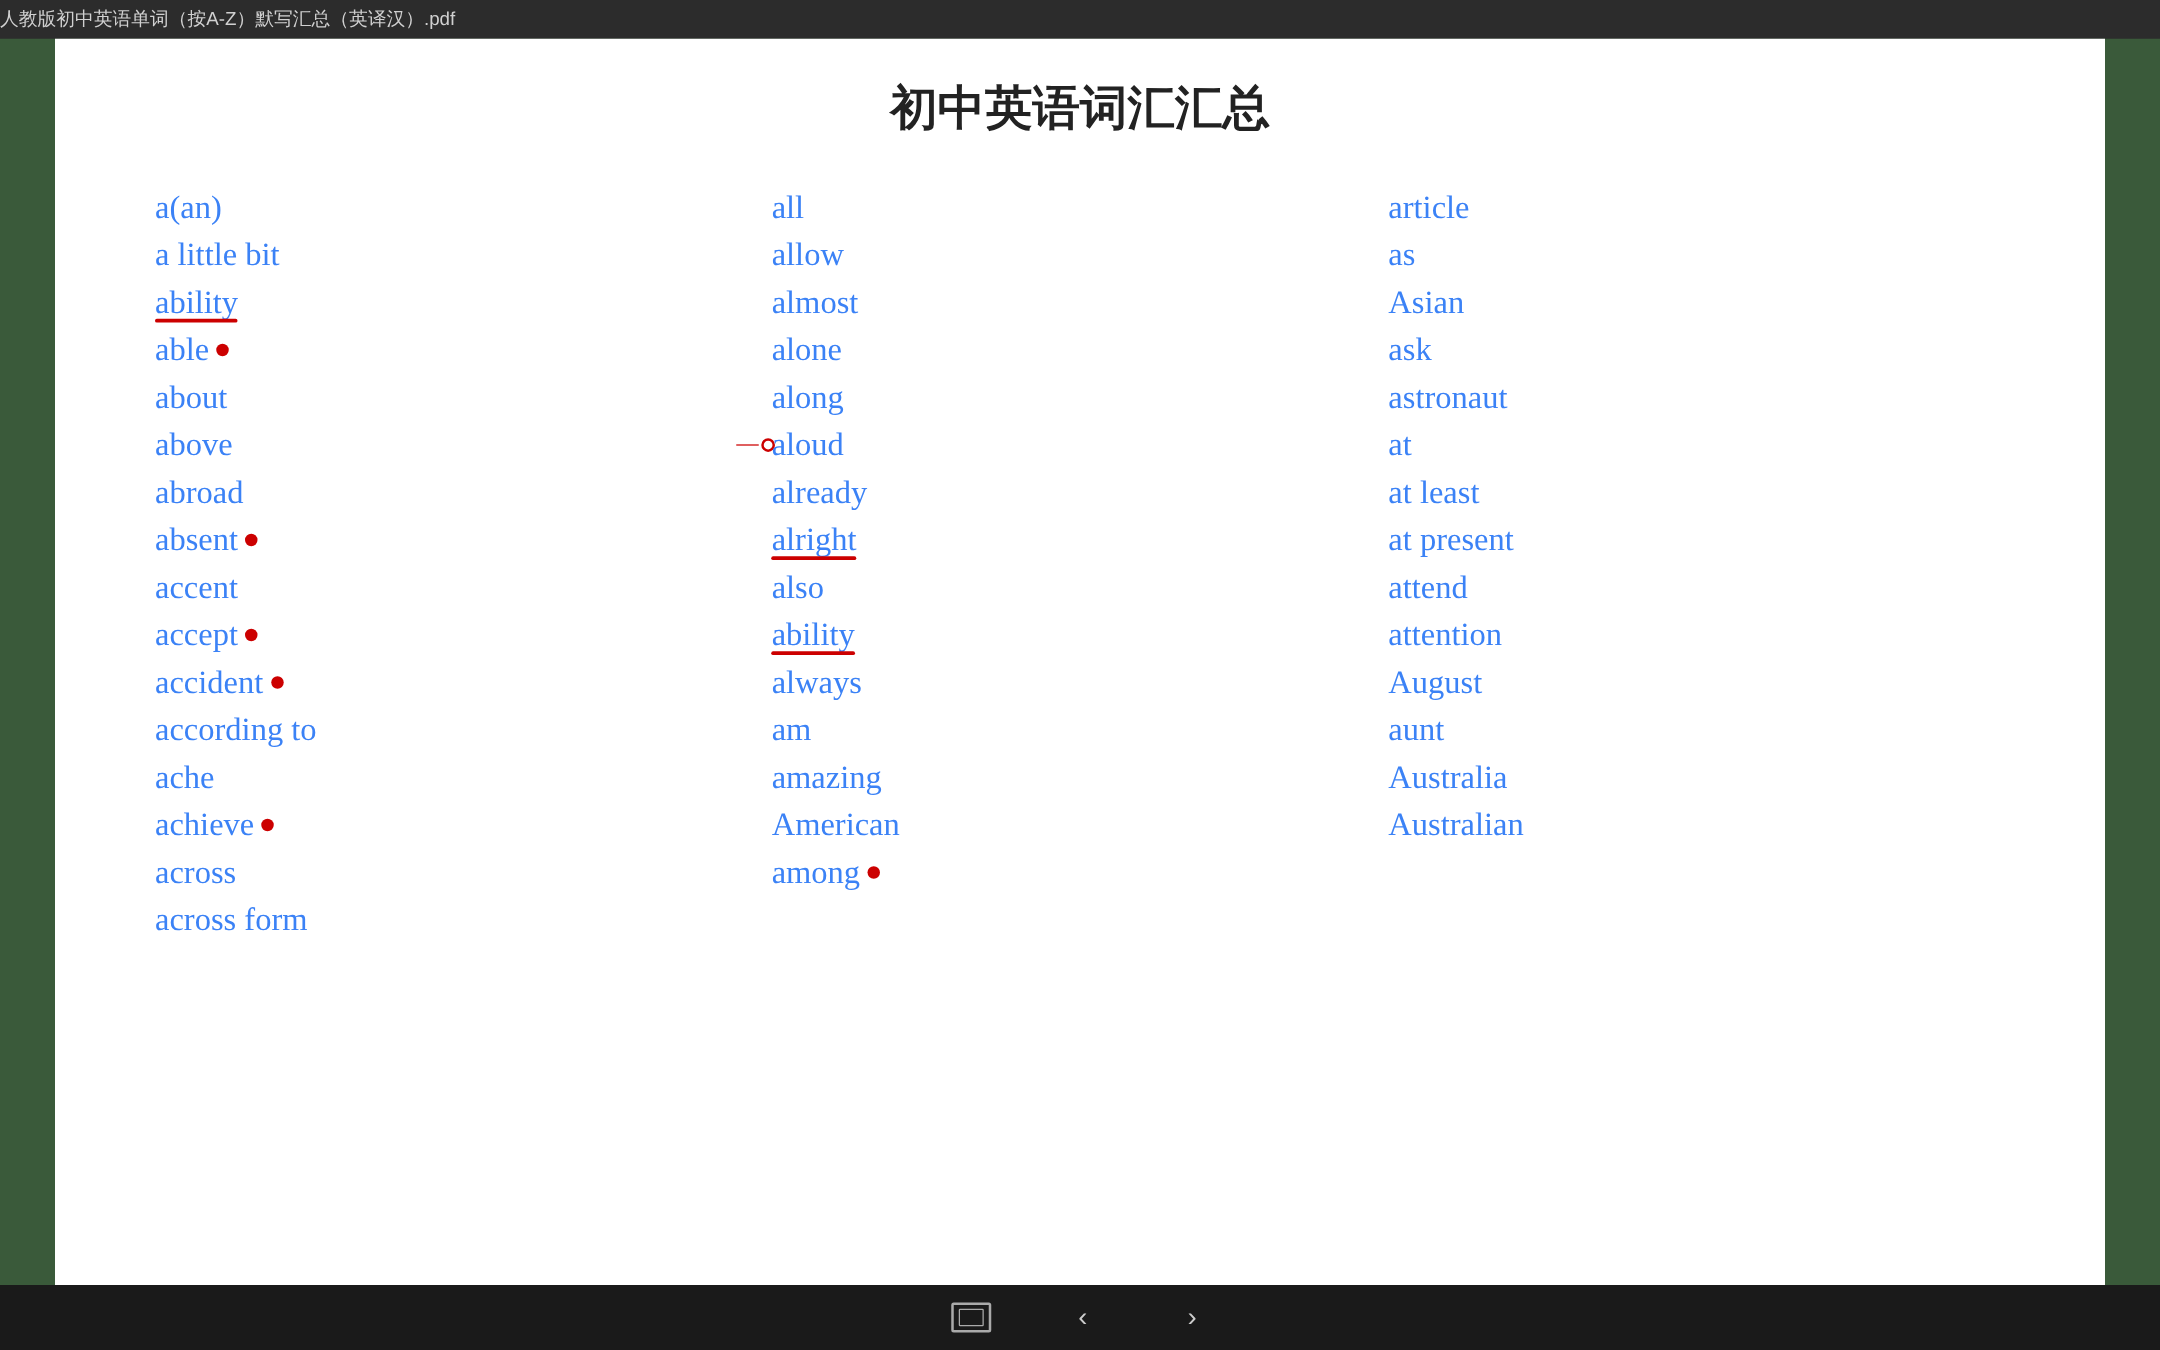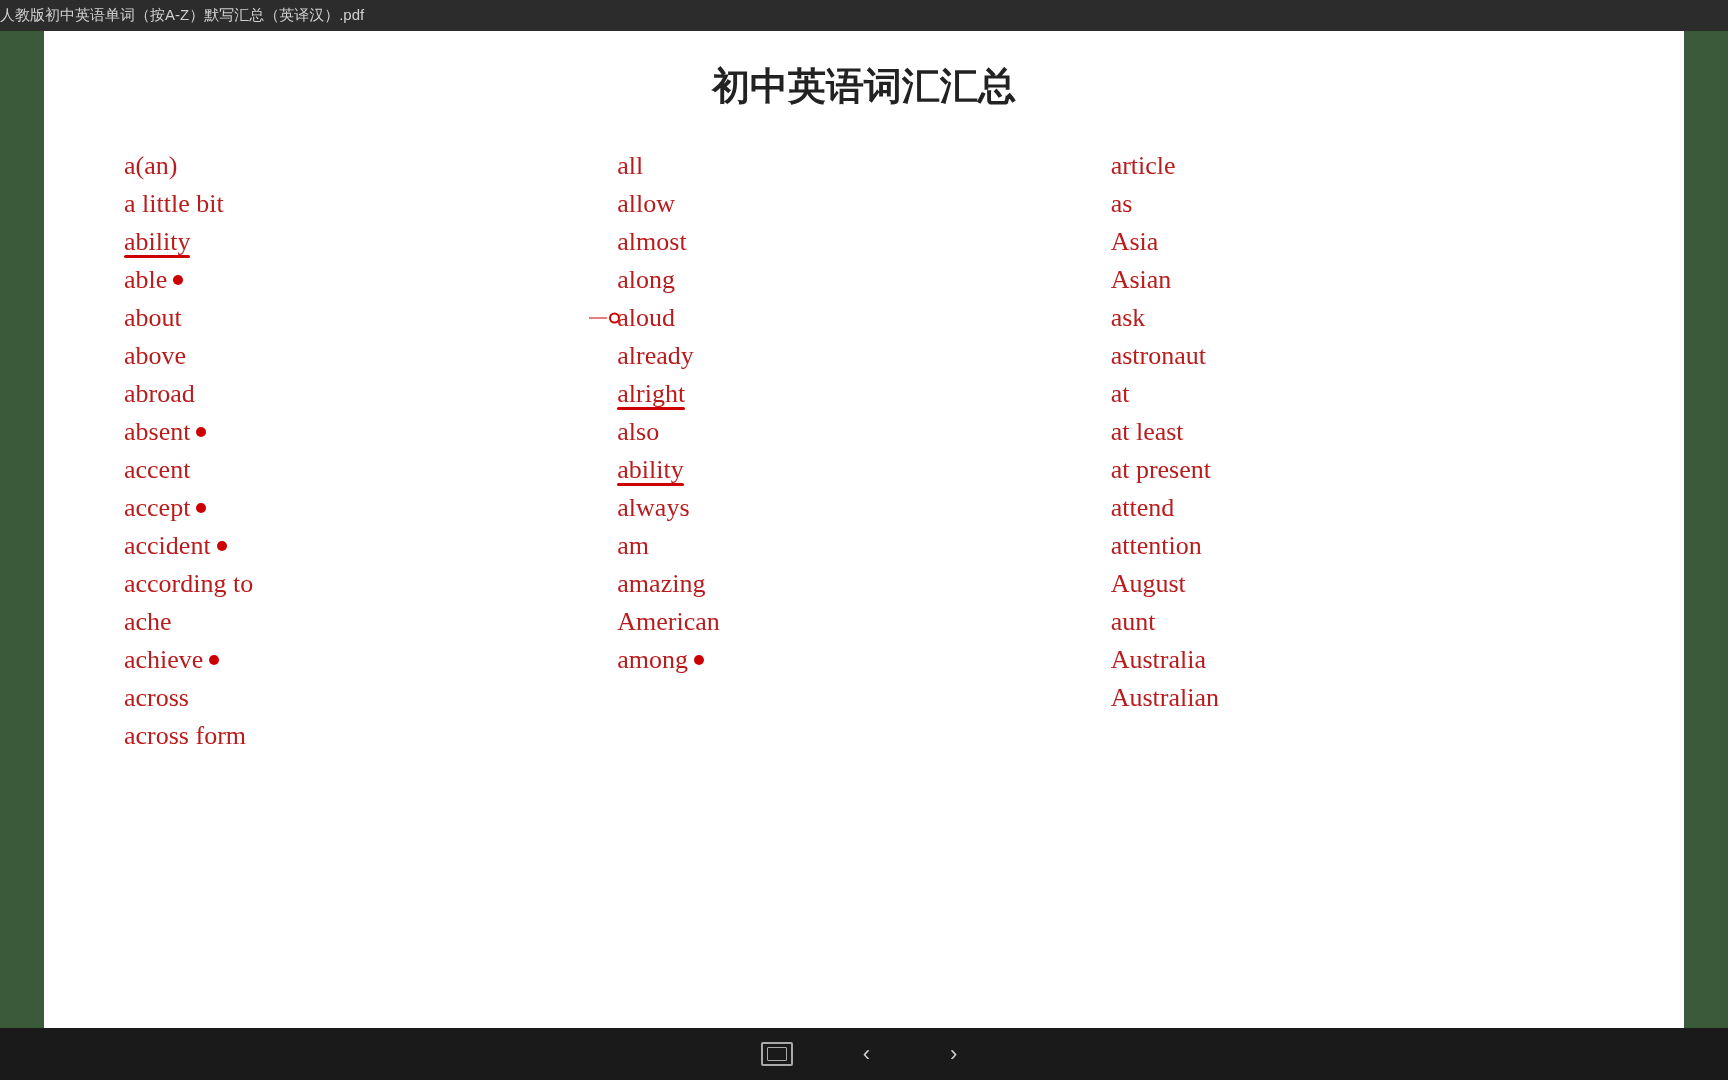--- a/index.html
+++ b/index.html
@@ -47,21 +47,21 @@
       color: #222;
       font-family: 'Microsoft YaHei', Arial, sans-serif;
       margin-bottom: 35px;
     }
 
     .word-columns {
       display: grid;
       grid-template-columns: 1fr 1fr 1fr;
       gap: 0;
       font-size: 26px;
-      color: #b91c1c;
+      color: #3b82f6;
       line-height: 1.0;
     }
 
     .column {
       display: flex;
       flex-direction: column;
     }
 
     .word-item {
       padding: 6px 0;
@@ -228,20 +228,23 @@
         </div>
 
         <div class="word-item">
           <span class="word-text">allow</span>
         </div>
 
         <div class="word-item">
           <span class="word-text">almost</span>
         </div>
 
+        <div class="word-item">
+          <span class="word-text">alone</span>
+        </div>
 
         <div class="word-item">
           <span class="word-text">along</span>
         </div>
 
         <div class="word-item" style="position:relative;align-items:flex-end;">
           <span style="position:absolute; left:-28px; display:flex; align-items:center; top:50%; transform:translateY(-50%);">
             <span style="display:inline-block; width:18px; height:1.5px; background:#cc0000; margin-right:2px;"></span>
             <span style="display:inline-block; width:11px; height:11px; border:2px solid #cc0000; border-radius:50%;"></span>
           </span>
@@ -290,23 +293,20 @@
       <div class="column">
 
         <div class="word-item">
           <span class="word-text">article</span>
         </div>
 
         <div class="word-item">
           <span class="word-text">as</span>
         </div>
 
-        <div class="word-item">
-          <span class="word-text">Asia</span>
-        </div>
 
         <div class="word-item">
           <span class="word-text">Asian</span>
         </div>
 
         <div class="word-item">
           <span class="word-text">ask</span>
         </div>
 
 

